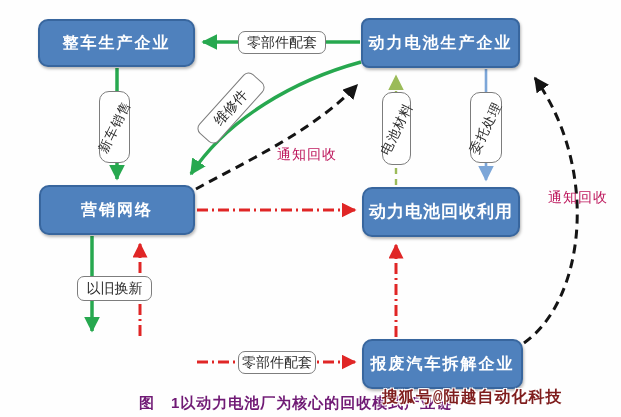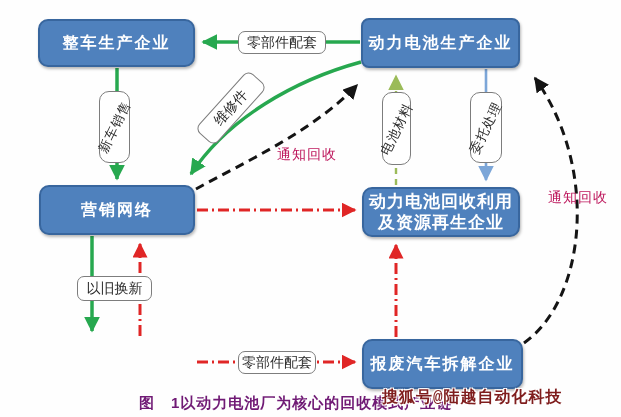--- a/index.html
+++ b/index.html
@@ -85,21 +85,20 @@
   <div class="node" style="left:361px;top:18px;width:159px;height:50px;border-radius:8px;">
     <span>动力电池生产企业</span>
   </div>
 
   <div class="node" style="left:39px;top:185px;width:156px;height:50px;">
     <span>营销网络</span>
   </div>
 
   <div class="node small-text" style="left:362px;top:187px;width:158px;height:50px;">
     <span>动力电池回收利用</span>
-    <span>及资源再生企业</span>
   </div>
 
 
   <div class="node" style="left:362px;top:339px;width:161px;height:50px;">
     <span>报废汽车拆解企业</span>
   </div>
 
   <div class="pill" style="left:238px;top:31px;width:88px;height:23px;">
     <span>零部件配套</span>
   </div>

